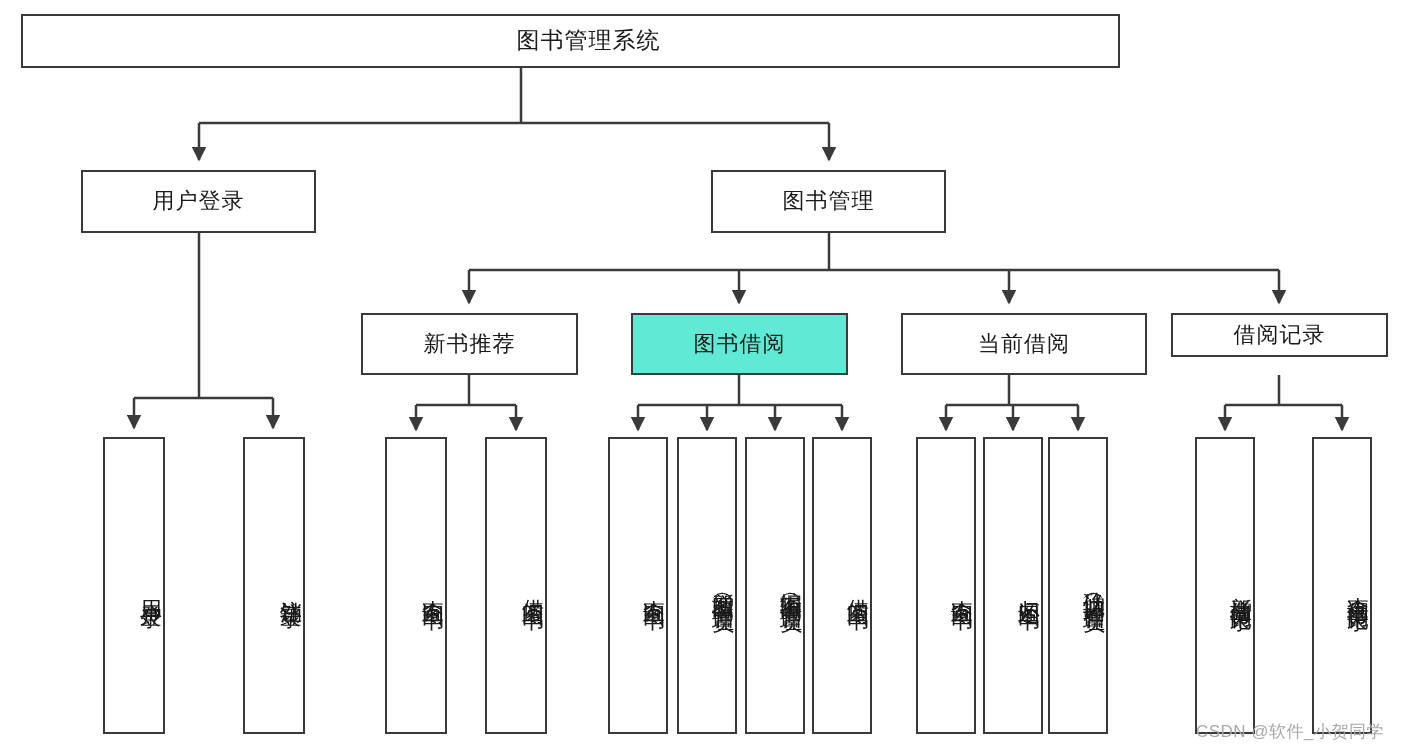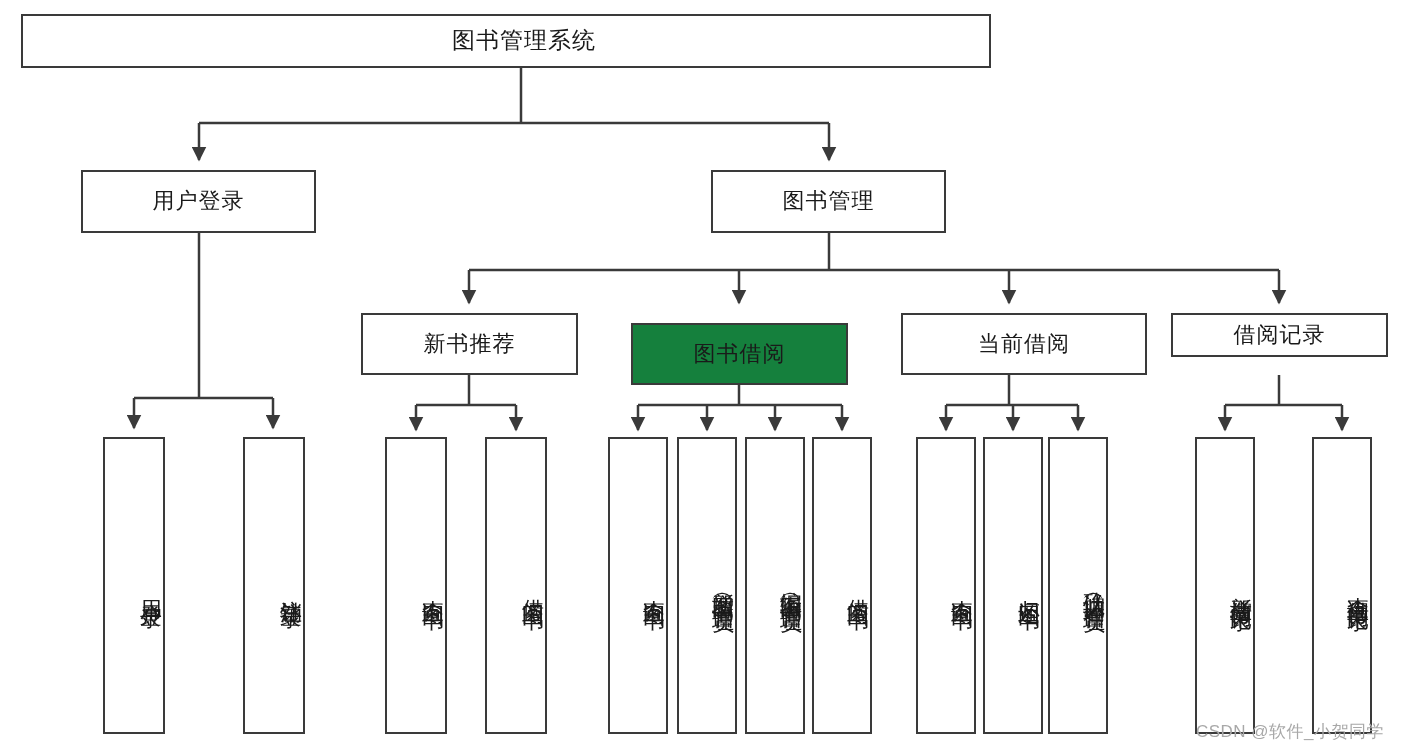--- a/index.html
+++ b/index.html
@@ -117,35 +117,35 @@
       <path d="M 1013 405 L 1013 430" marker-end="url(#arrow)"></path>
       <path d="M 1078 405 L 1078 430" marker-end="url(#arrow)"></path>
 
       <path d="M 1279 375 L 1279 405"></path>
       <path d="M 1225 405 L 1342 405"></path>
       <path d="M 1225 405 L 1225 430" marker-end="url(#arrow)"></path>
       <path d="M 1342 405 L 1342 430" marker-end="url(#arrow)"></path>
     </g>
   </svg>
 
-  <div class="node horiz root" style="left: 21px; top: 14px; width: 970px; height: 54px; border-color: rgb(58, 58, 58); background: rgb(255, 255, 255); color: rgb(26, 26, 26); padding-left: 36px;">
+  <div class="node horiz root" style="left: 21px; top: 14px; width: 1099px; height: 54px; border-color: rgb(58, 58, 58); background: rgb(255, 255, 255); color: rgb(26, 26, 26); padding-left: 36px;">
     <span>图书管理系统</span>
   </div>
 
   <div class="node horiz" style="left: 81px; top: 170px; width: 235px; height: 63px; border-color: rgb(58, 58, 58); background: rgb(255, 255, 255); color: rgb(26, 26, 26);">
     <span>用户登录</span>
   </div>
   <div class="node horiz" style="left: 361px; top: 313px; width: 217px; height: 62px; border-color: rgb(58, 58, 58); background: rgb(255, 255, 255); color: rgb(26, 26, 26);">
     <span>新书推荐</span>
   </div>
 
   <div class="node horiz" style="left: 711px; top: 170px; width: 235px; height: 63px; border-color: rgb(58, 58, 58); background: rgb(255, 255, 255); color: rgb(26, 26, 26);">
     <span>图书管理</span>
   </div>
-  <div class="node horiz" style="left: 631px; top: 313px; width: 217px; height: 62px; border-color: rgb(58, 58, 58); background: #15803d; color: rgb(26, 26, 26); margin-top: 10px;">
+  <div class="node horiz" style="left: 631px; top: 313px; width: 217px; height: 62px; border-color: rgb(58, 58, 58); background: #5eead4; color: rgb(26, 26, 26);">
     <span>图书借阅</span>
   </div>
   <div class="node horiz" style="left: 901px; top: 313px; width: 246px; height: 62px; border-color: rgb(58, 58, 58); background: rgb(255, 255, 255); color: rgb(26, 26, 26); align-items: center;">
     <span>当前借阅</span>
   </div>
   <div class="node horiz" style="left: 1171px; top: 313px; width: 217px; height: 44px; border-color: rgb(58, 58, 58); background: rgb(255, 255, 255); color: rgb(26, 26, 26);">
     <span>借阅记录</span>
   </div>
 
   <div class="node vert" style="left: 103px; top: 437px; width: 62px; height: 297px; border-color: rgb(58, 58, 58); background: rgb(255, 255, 255); color: rgb(26, 26, 26);">

